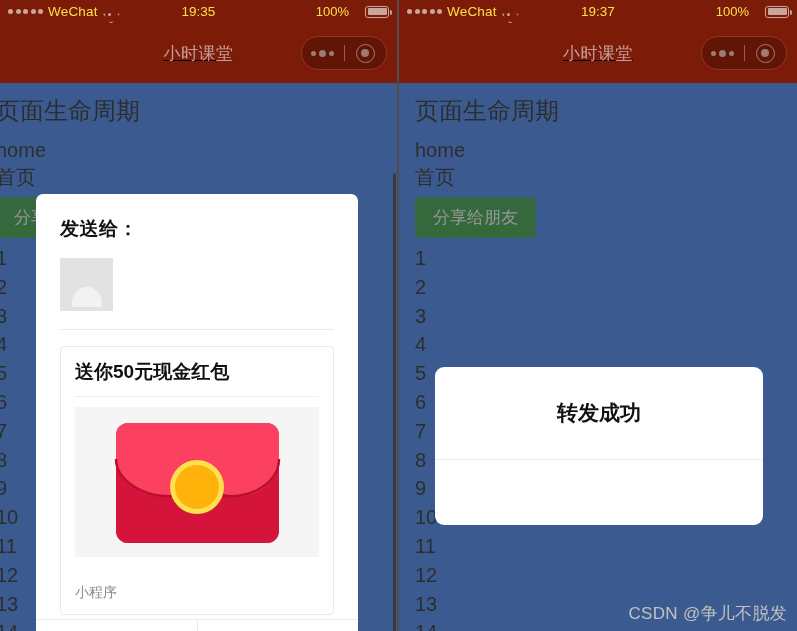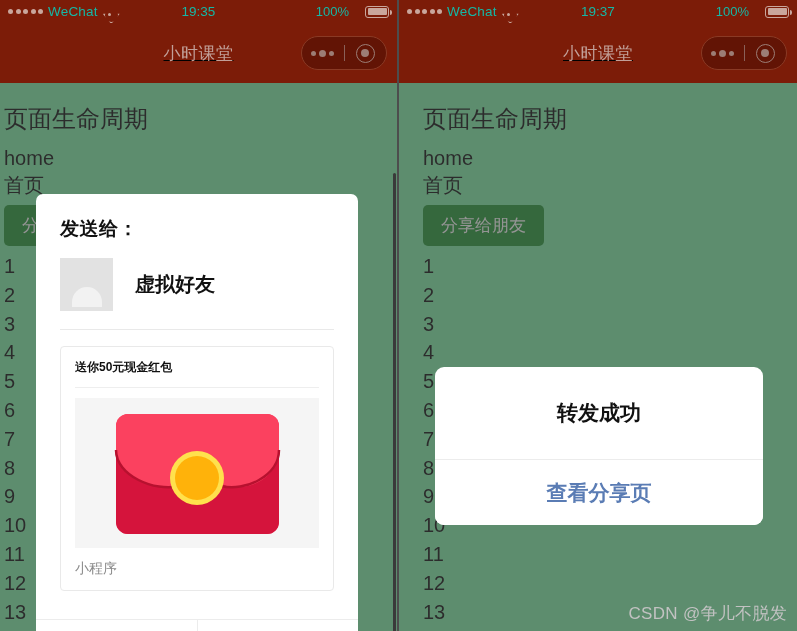--- a/index.html
+++ b/index.html
@@ -25,21 +25,21 @@
   .panel-left  { width: 397px; }
   .panel-right { width: 400px; border-left: 2px solid #4d4d4d; }
 
   
   .statusbar {
     position: relative;
     height: 23px;
     background: #7c1c08;
     display: flex;
     align-items: center;
-    color: #14b8a6;
+    color: #fde047;
     font-size: 13px;
     padding: 0 8px;
   }
   .sb-left { display: flex; align-items: center; gap: 5px; flex: 0 0 auto; }
   .dots { display: flex; gap: 2.5px; }
   .dots i { width: 5px; height: 5px; border-radius: 50%; background: #c9a69c; display: block; }
   .carrier { font-size: 13.5px; letter-spacing: .2px; }
   .wifi-ico { display: inline-block; width: 13px; height: 11px; position: relative; }
   .wifi-ico::before {
     content: ""; position: absolute; left: 0; top: 1px;
@@ -83,23 +83,23 @@
   .cap-target {
     width: 19px; height: 19px; border-radius: 50%;
     border: 1.6px solid #9c7d75;
     display: flex; align-items: center; justify-content: center;
   }
   .cap-target i { width: 8px; height: 8px; border-radius: 50%; background: #9c7d75; display: block; }
 
   
   .page {
     position: relative;
-    background: #86efac;
+    background: #3b82f6;
     height: calc(631px - 83px);
-    padding: 8px;
+    padding: 0;
   }
   .page-title {
     font-size: 24px; color: #1a1a1a;
     padding: 12px 16px 10px 16px;
     font-weight: 400;
   }
   .page-line { font-size: 20px; color: #1a1a1a; padding: 0 16px; line-height: 1.35; }
   .share-btn {
     display: inline-block;
     margin: 6px 0 0 16px;
@@ -157,29 +157,29 @@
   .avatar .body { width: 30px; height: 20px; border-radius: 16px 16px 0 0; background: #f2f2f2; }
   .avatar-inner { position: relative; display: flex; flex-direction: column; align-items: center; justify-content: flex-end; height: 100%; padding-bottom: 4px; }
   .friend-name { font-size: 20px; font-weight: bold; color: #111; }
   .sd-divider { height: 1px; background: #e9e9e9; margin: 18px 0 16px 0; }
 
   .card {
     border: 1px solid #e9e9e9;
     border-radius: 4px;
     padding: 12px 14px 12px 14px;
   }
-  .card-title { font-size: 12px; font-weight: bold; color: #111; }
+  .card-title { font-size: 19px; font-weight: bold; color: #111; }
   .card-hr { height: 1px; background: #eeeeee; margin: 11px 0 0 0; }
   .card-img {
     margin-top: 10px;
     background: #f5f5f5;
     height: 150px;
     display: flex; align-items: center; justify-content: center;
   }
-  .card-caption { font-size: 14px; color: #8a8a8a; margin-top: 12px; }
+  .card-caption { font-size: 14px; color: #8a8a8a; margin-top: 27px; }
 
   .sd-footer { display: flex; height: 70px; border-top: 1px solid #ececec; }
   .sd-btn {
     flex: 1; display: flex; align-items: center; justify-content: center;
     font-size: 21px; font-weight: bold; color: #111; background: #fff;
     border: none;
   }
   .sd-btn.primary { color: #5a7cb4; }
   .sd-btn + .sd-btn { border-left: 1px solid #ececec; }
 
@@ -296,21 +296,20 @@
         <div class="sd-body">
           <div class="sd-heading">发送给：</div>
 
           <div class="sd-friend">
             <div class="avatar">
               <div class="avatar-inner">
                 <span class="head"></span>
                 <span class="body"></span>
               </div>
             </div>
-            <div class="friend-name">虚拟好友</div>
           </div>
 
           <div class="sd-divider"></div>
 
           <div class="card">
             <div class="card-title">送你50元现金红包</div>
             <div class="card-hr"></div>
             <div class="card-img">
               <svg class="envelope" viewBox="0 0 175 135">
                 <rect x="6" y="8" width="163" height="120" rx="12" fill="#f8365a"></rect>
@@ -397,20 +396,19 @@
         <div>14</div>
 
       </div>
 
       <div class="dim"></div>
 
       
       <div class="toast-dialog">
         <div class="td-title">转发成功</div>
         <div class="td-footer">
-          <button class="td-btn primary">查看分享页</button>
         </div>
       </div>
     </div>
   </div>
 
   <div class="watermark">CSDN @争儿不脱发</div>
 </div>
 
 </body></html>

